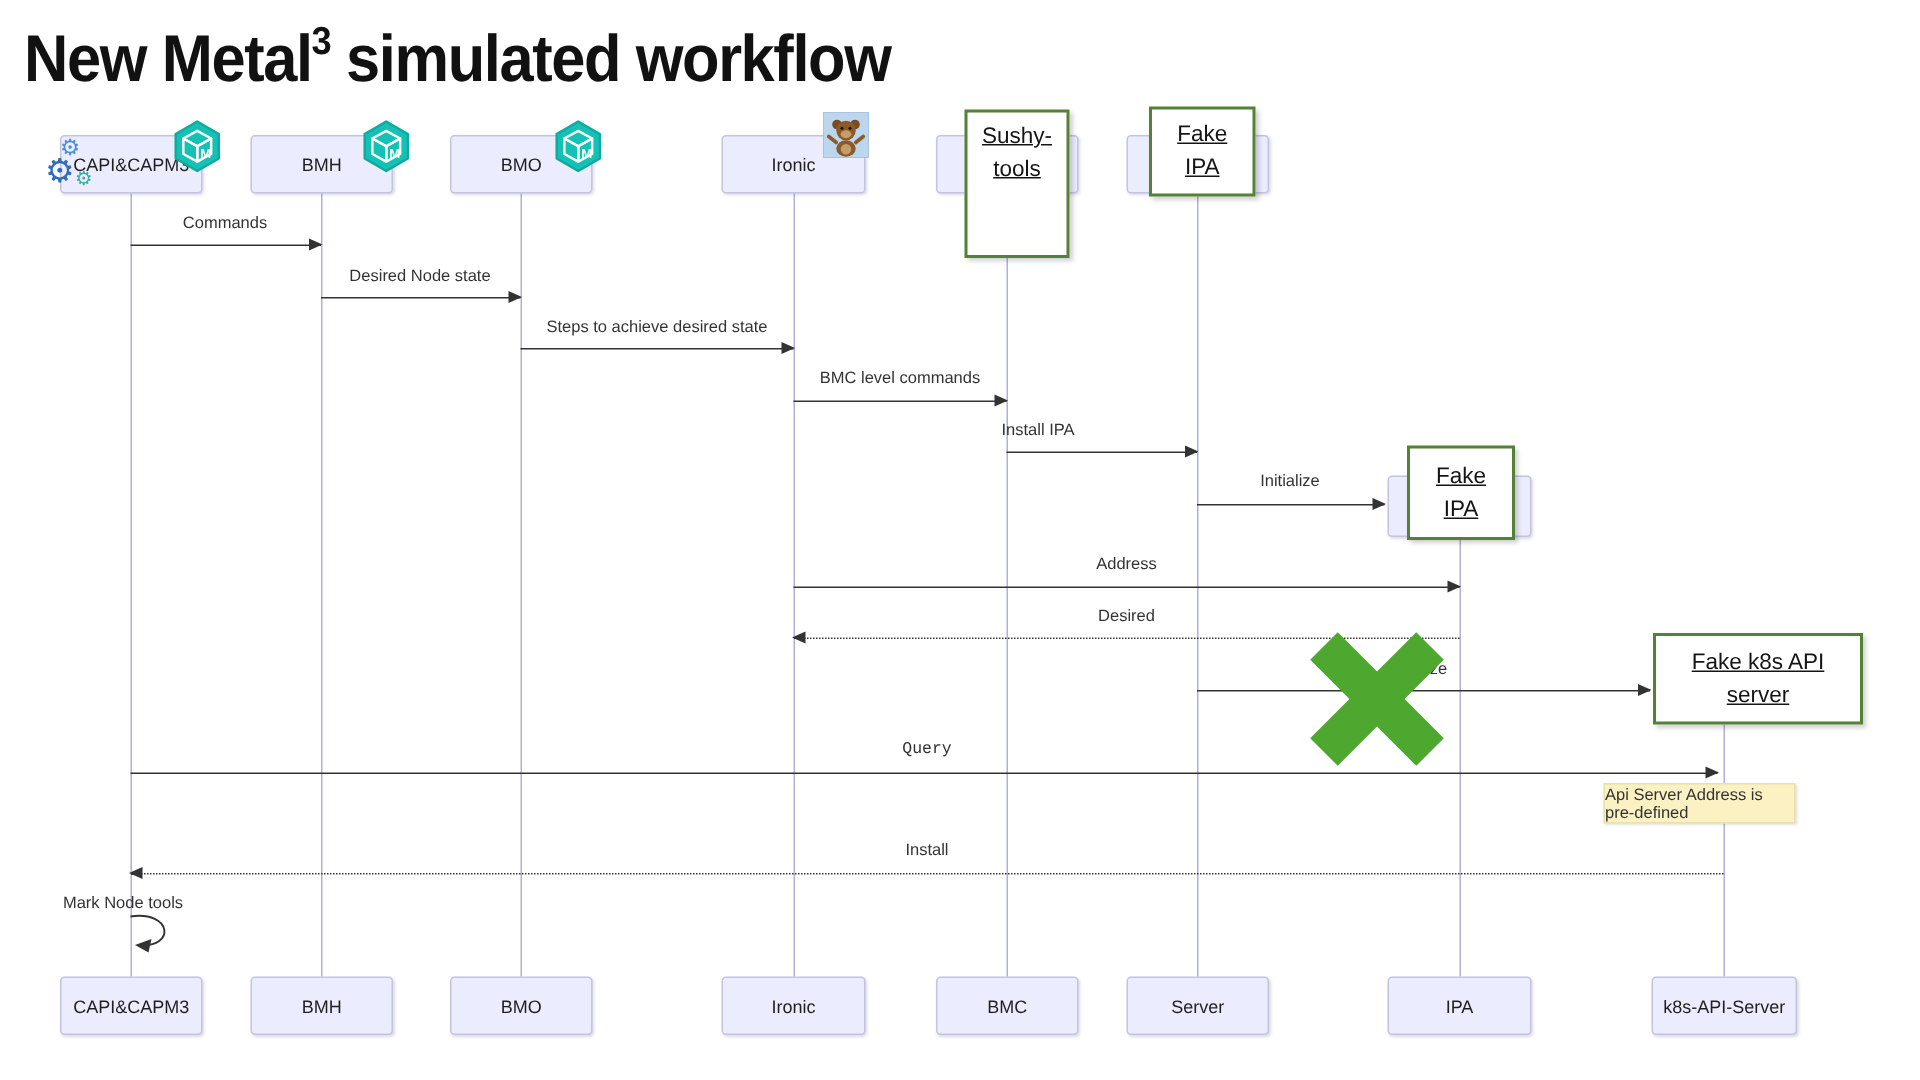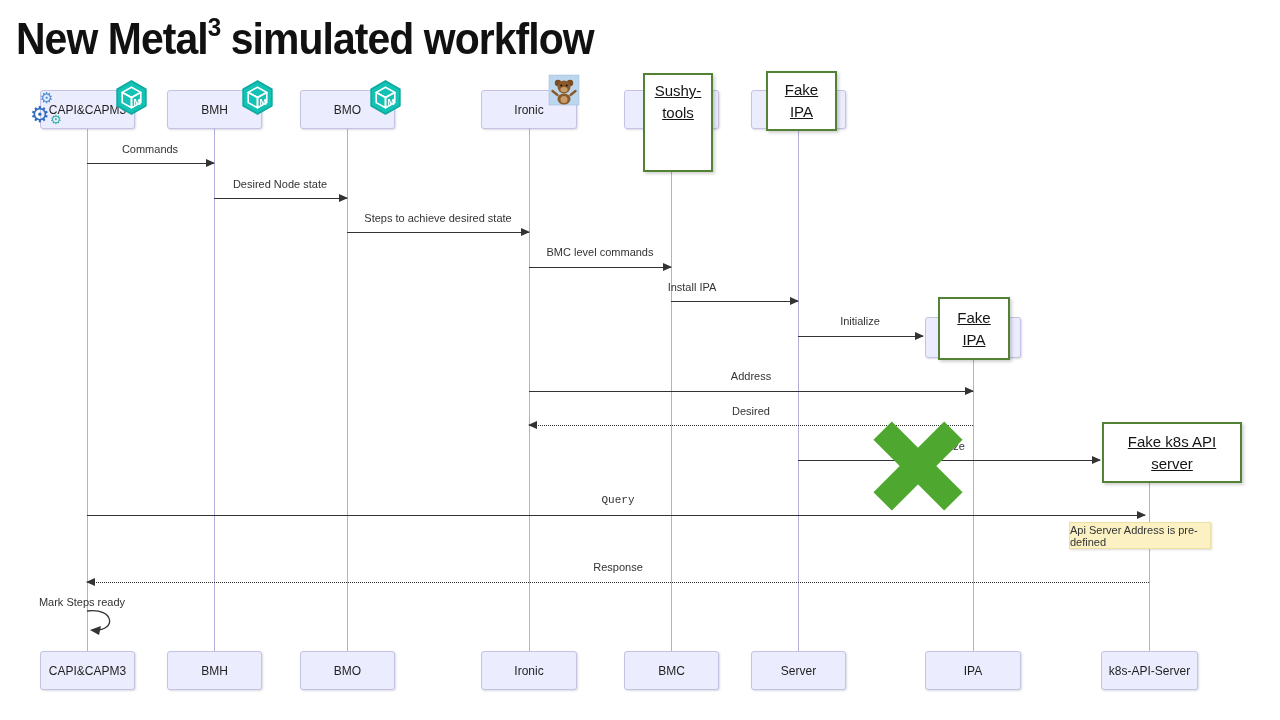--- a/index.html
+++ b/index.html
@@ -130,32 +130,32 @@
     <div class="msg-label" style="left:945px; top:440px;">Initialize</div>
     <div class="arrow" style="left:798px; top:460px; width:302px;">
         <span class="head-r"></span>
       </div>
 
     <div class="msg-label" style="left:618px; top:494px;font-family:Liberation Mono, monospace;">Query</div>
     <div class="arrow" style="left:87px; top:515px; width:1058px;">
         <span class="head-r"></span>
       </div>
 
-    <div class="msg-label" style="left:618px; top:561px;">Response</div>
+    <div class="msg-label" style="left:618px; top:561px;">Install</div>
     <div class="arrow dotted" style="left:87px; top:582px; width:1062px;">
         <span class="head-l"></span>
       </div>
 
-    <div class="msg-label" style="left:82px; top:596px;">Mark Steps ready</div>
+    <div class="msg-label" style="left:82px; top:596px;">Mark Node tools</div>
     <svg class="abs" style="left:85px; top:607px;" width="38" height="32" viewBox="0 0 38 32">
       <path d="M 2 4 C 30 0, 32 25, 8 23" stroke="#333" stroke-width="1.3" fill="none"></path>
       <polygon points="5,23 16,19 14,28" fill="#333"></polygon>
     </svg>
 
-    <div class="note" style="left:1069px; top:522px; width:142px; height:27px;">Api Server Address is pre-defined</div>
+    <div class="note" style="left:1069px; top:522px; width:128px; height:27px;">Api Server Address is pre-defined</div>
 
     <div class="actor" style="left:40px;   top:651px; width:95px;">
         <span>CAPI&amp;CAPM3</span>
       </div>
     <div class="actor" style="left:167px;  top:651px; width:95px;">
         <span>BMH</span>
       </div>
     <div class="actor" style="left:300px;  top:651px; width:95px;">
         <span>BMO</span>
       </div>

